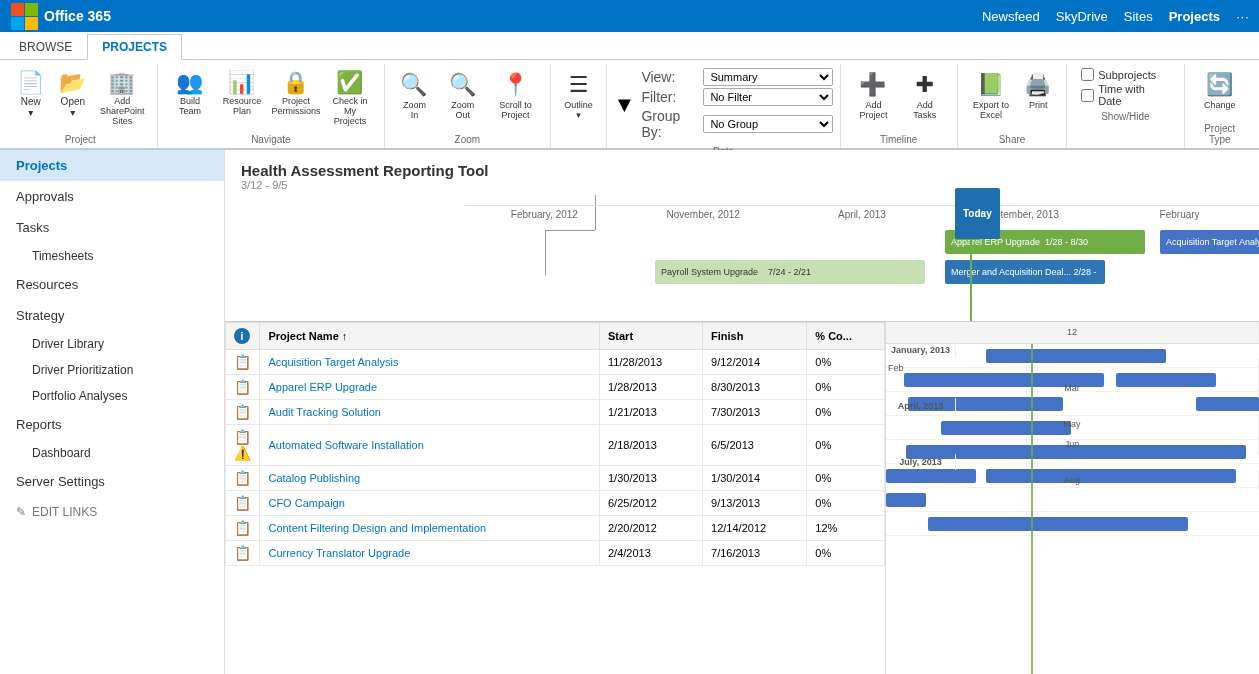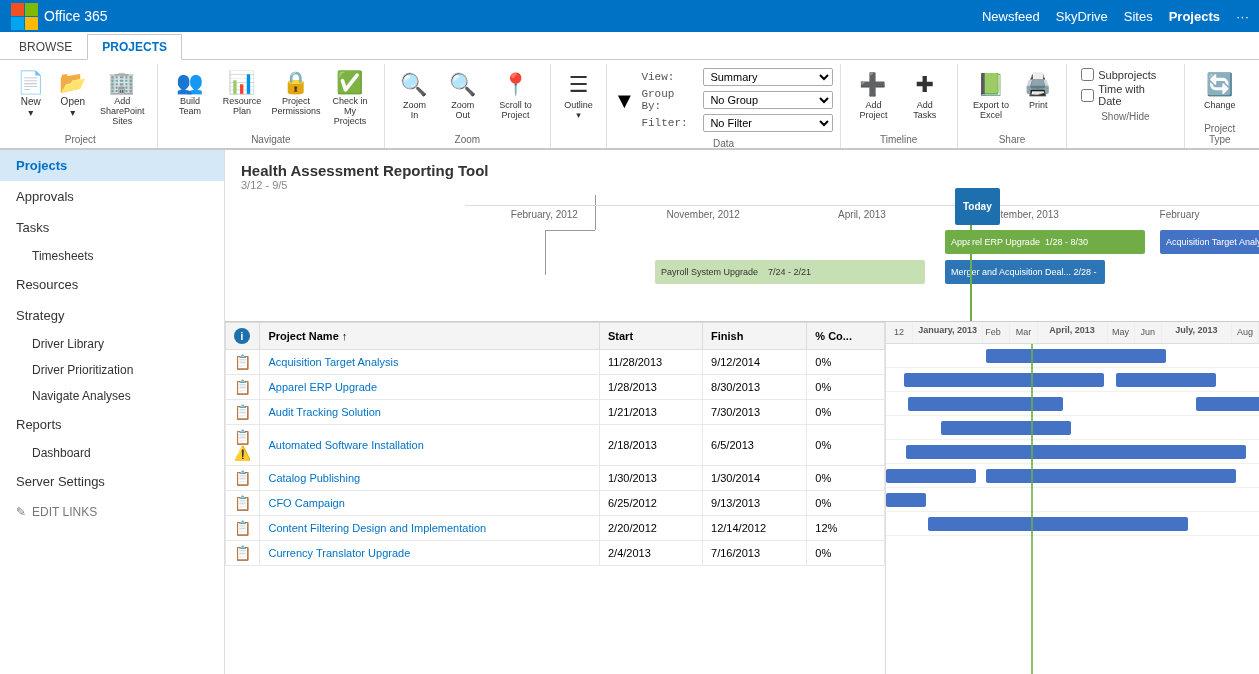--- a/index.html
+++ b/index.html
@@ -110,21 +110,21 @@
     .ribbon-btn .icon {
       font-size: 22px;
       line-height: 1;
     }
     .data-row {
       display: flex;
       align-items: center;
       gap: 4px;
       margin-bottom: 2px;
     }
-    .data-row label { font-size: 11px; color: #555; width: 58px; font-family: Liberation Mono, monospace; }
+    .data-row label { font-size: 14px; color: #555; width: 58px; }
     .data-row select {
       font-size: 11px;
       border: 1px solid #aaa;
       border-radius: 2px;
       padding: 1px 2px;
       width: 130px;
       background: white;
     }
 
     
@@ -212,21 +212,21 @@
 <body>
 
 <div class="top-nav">
   <div class="logo">
     <svg class="logo-icon" viewBox="0 0 28 28" xmlns="http://www.w3.org/2000/svg">
       <rect width="13" height="13" x="1" y="1" fill="#f25022"></rect>
       <rect width="13" height="13" x="15" y="1" fill="#7fba00"></rect>
       <rect width="13" height="13" x="1" y="15" fill="#00a4ef"></rect>
       <rect width="13" height="13" x="15" y="15" fill="#ffb900"></rect>
     </svg>
-    <span style="font-size:14px; font-weight:normal;">Office 365</span>
+    <span style="font-size:14px; font-weight:bold;">Office 365</span>
   </div>
   <div class="nav-links">
     <span>Newsfeed</span>
     <span>SkyDrive</span>
     <span>Sites</span>
     <span style="font-weight:bold;">Projects</span>
     <span>···</span>
   </div>
 </div>
 
@@ -309,29 +309,29 @@
     <div style="display:flex; align-items:center; flex:1; padding:4px 0;">
       <div style="font-size:22px; margin-right:6px;">▼</div>
       <div>
         <div class="data-row">
           <label>View:</label>
           <select>
             <option>Summary</option>
           </select>
         </div>
         <div class="data-row">
+          <label>Filter:</label>
+          <select>
+            <option>No Filter</option>
+          </select>
+        </div>
+        <div class="data-row">
           <label>Group By:</label>
           <select>
             <option>No Group</option>
-          </select>
-        </div>
-        <div class="data-row">
-          <label>Filter:</label>
-          <select>
-            <option>No Filter</option>
           </select>
         </div>
       </div>
     </div>
     <div class="ribbon-group-label">Data</div>
   </div>
 
   <div class="ribbon-group">
     <div class="ribbon-group-items">
       <div class="ribbon-btn" style="max-width:50px;">
@@ -390,21 +390,21 @@
 
   <div class="sidebar">
     <div class="sidebar-item active">Projects</div>
     <div class="sidebar-item">Approvals</div>
     <div class="sidebar-item">Tasks</div>
     <div class="sidebar-subitem">Timesheets</div>
     <div class="sidebar-item">Resources</div>
     <div class="sidebar-item">Strategy</div>
     <div class="sidebar-subitem">Driver Library</div>
     <div class="sidebar-subitem">Driver Prioritization</div>
-    <div class="sidebar-subitem">Navigate Analyses</div>
+    <div class="sidebar-subitem">Portfolio Analyses</div>
     <div class="sidebar-item">Reports</div>
     <div class="sidebar-subitem">Dashboard</div>
     <div class="sidebar-item">Server Settings</div>
     <div class="sidebar-edit">
       <span>✎</span>
       <span>EDIT LINKS</span>
     </div>
   </div>
 
   <div class="content">
@@ -418,21 +418,21 @@
       <div style="position:absolute; left:320px; top:80px; width:1px; height:45px; border-left:1px solid #999;"></div>
 
       <div style="position:absolute; top: 55px; left:240px; right:0; display:flex; border-top:1px solid #ddd; padding-top:3px;">
         <div style="flex:1; text-align:center; font-size:10px; color:#666;">February, 2012</div>
         <div style="flex:1; text-align:center; font-size:10px; color:#666;">November, 2012</div>
         <div style="flex:1; text-align:center; font-size:10px; color:#666;">April, 2013</div>
         <div style="flex:1; text-align:center; font-size:10px; color:#666;">September, 2013</div>
         <div style="flex:1; text-align:center; font-size:10px; color:#666;">February</div>
       </div>
 
-      <div style="position:absolute; top:38px; left:730px; background:#1e6fad; color:white; font-size:10px; padding:13px 8px; border-radius:2px; font-weight:bold; z-index:10;">Today</div>
+      <div style="position:absolute; top:38px; left:730px; background:#1e6fad; color:white; font-size:10px; padding:20px 8px; border-radius:2px; font-weight:bold; z-index:10;">Today</div>
       <div style="position:absolute; top:50px; left:745px; width:2px; height:170px; background:#70ad47; z-index:5;"></div>
 
 
       <div style="position:absolute; top:110px; left:430px; width:270px; height:24px; background:#c6e0b4; border-radius:2px; display:flex; align-items:center; padding:0 6px;">
         <span style="font-size:9px; color:#333; white-space:nowrap; overflow:hidden;">Payroll System Upgrade&nbsp;&nbsp;&nbsp;&nbsp;7/24 - 2/21</span>
       </div>
 
       <div style="position:absolute; top:80px; left:720px; width:200px; height:24px; background:#70ad47; border-radius:2px; display:flex; align-items:center; padding:0 6px;">
         <span style="font-size:9px; color:white; white-space:nowrap; overflow:hidden;">Apparel ERP Upgrade&nbsp;&nbsp;1/28 - 8/30</span>
       </div>
@@ -517,21 +517,21 @@
               <td>2/4/2013</td>
               <td>7/16/2013</td>
               <td>0%</td>
             </tr>
           </tbody>
         </table>
       </div>
 
       <div style="flex:1; overflow:hidden; position:relative;">
 
-        <div style="display:flex; height:22px; background:#f4f4f4; border-bottom:1px solid #ddd; position:sticky; top:0; z-index:2;">
+        <div style="display:flex; height:22px; background:#f4f4f4; border-bottom:1px solid #ddd; position:sticky; top:0; z-index:2;flex-direction:column;">
           <div style="flex:1; text-align:center; font-size:9px; padding:5px 2px; color:#555; border-right:1px solid #eee;">12</div>
           <div style="width:70px; text-align:center; font-size:9px; padding:3px 2px; color:#555; border-right:1px solid #eee; font-weight:bold;">January, 2013</div>
           <div style="flex:1; text-align:left; font-size:9px; padding:5px 2px; color:#555; border-right:1px solid #eee;">Feb</div>
           <div style="flex:1; text-align:center; font-size:9px; padding:5px 2px; color:#555; border-right:1px solid #eee;">Mar</div>
           <div style="width:70px; text-align:center; font-size:9px; padding:3px 2px; color:#555; border-right:1px solid #eee; font-weight:bold;">April, 2013</div>
           <div style="flex:1; text-align:center; font-size:9px; padding:5px 2px; color:#555; border-right:1px solid #eee;">May</div>
           <div style="flex:1; text-align:center; font-size:9px; padding:5px 2px; color:#555; border-right:1px solid #eee;">Jun</div>
           <div style="width:70px; text-align:center; font-size:9px; padding:3px 2px; color:#555; border-right:1px solid #eee; font-weight:bold;">July, 2013</div>
           <div style="flex:1; text-align:center; font-size:9px; padding:5px 2px; color:#555; border-right:1px solid #eee;">Aug</div>
         </div>

